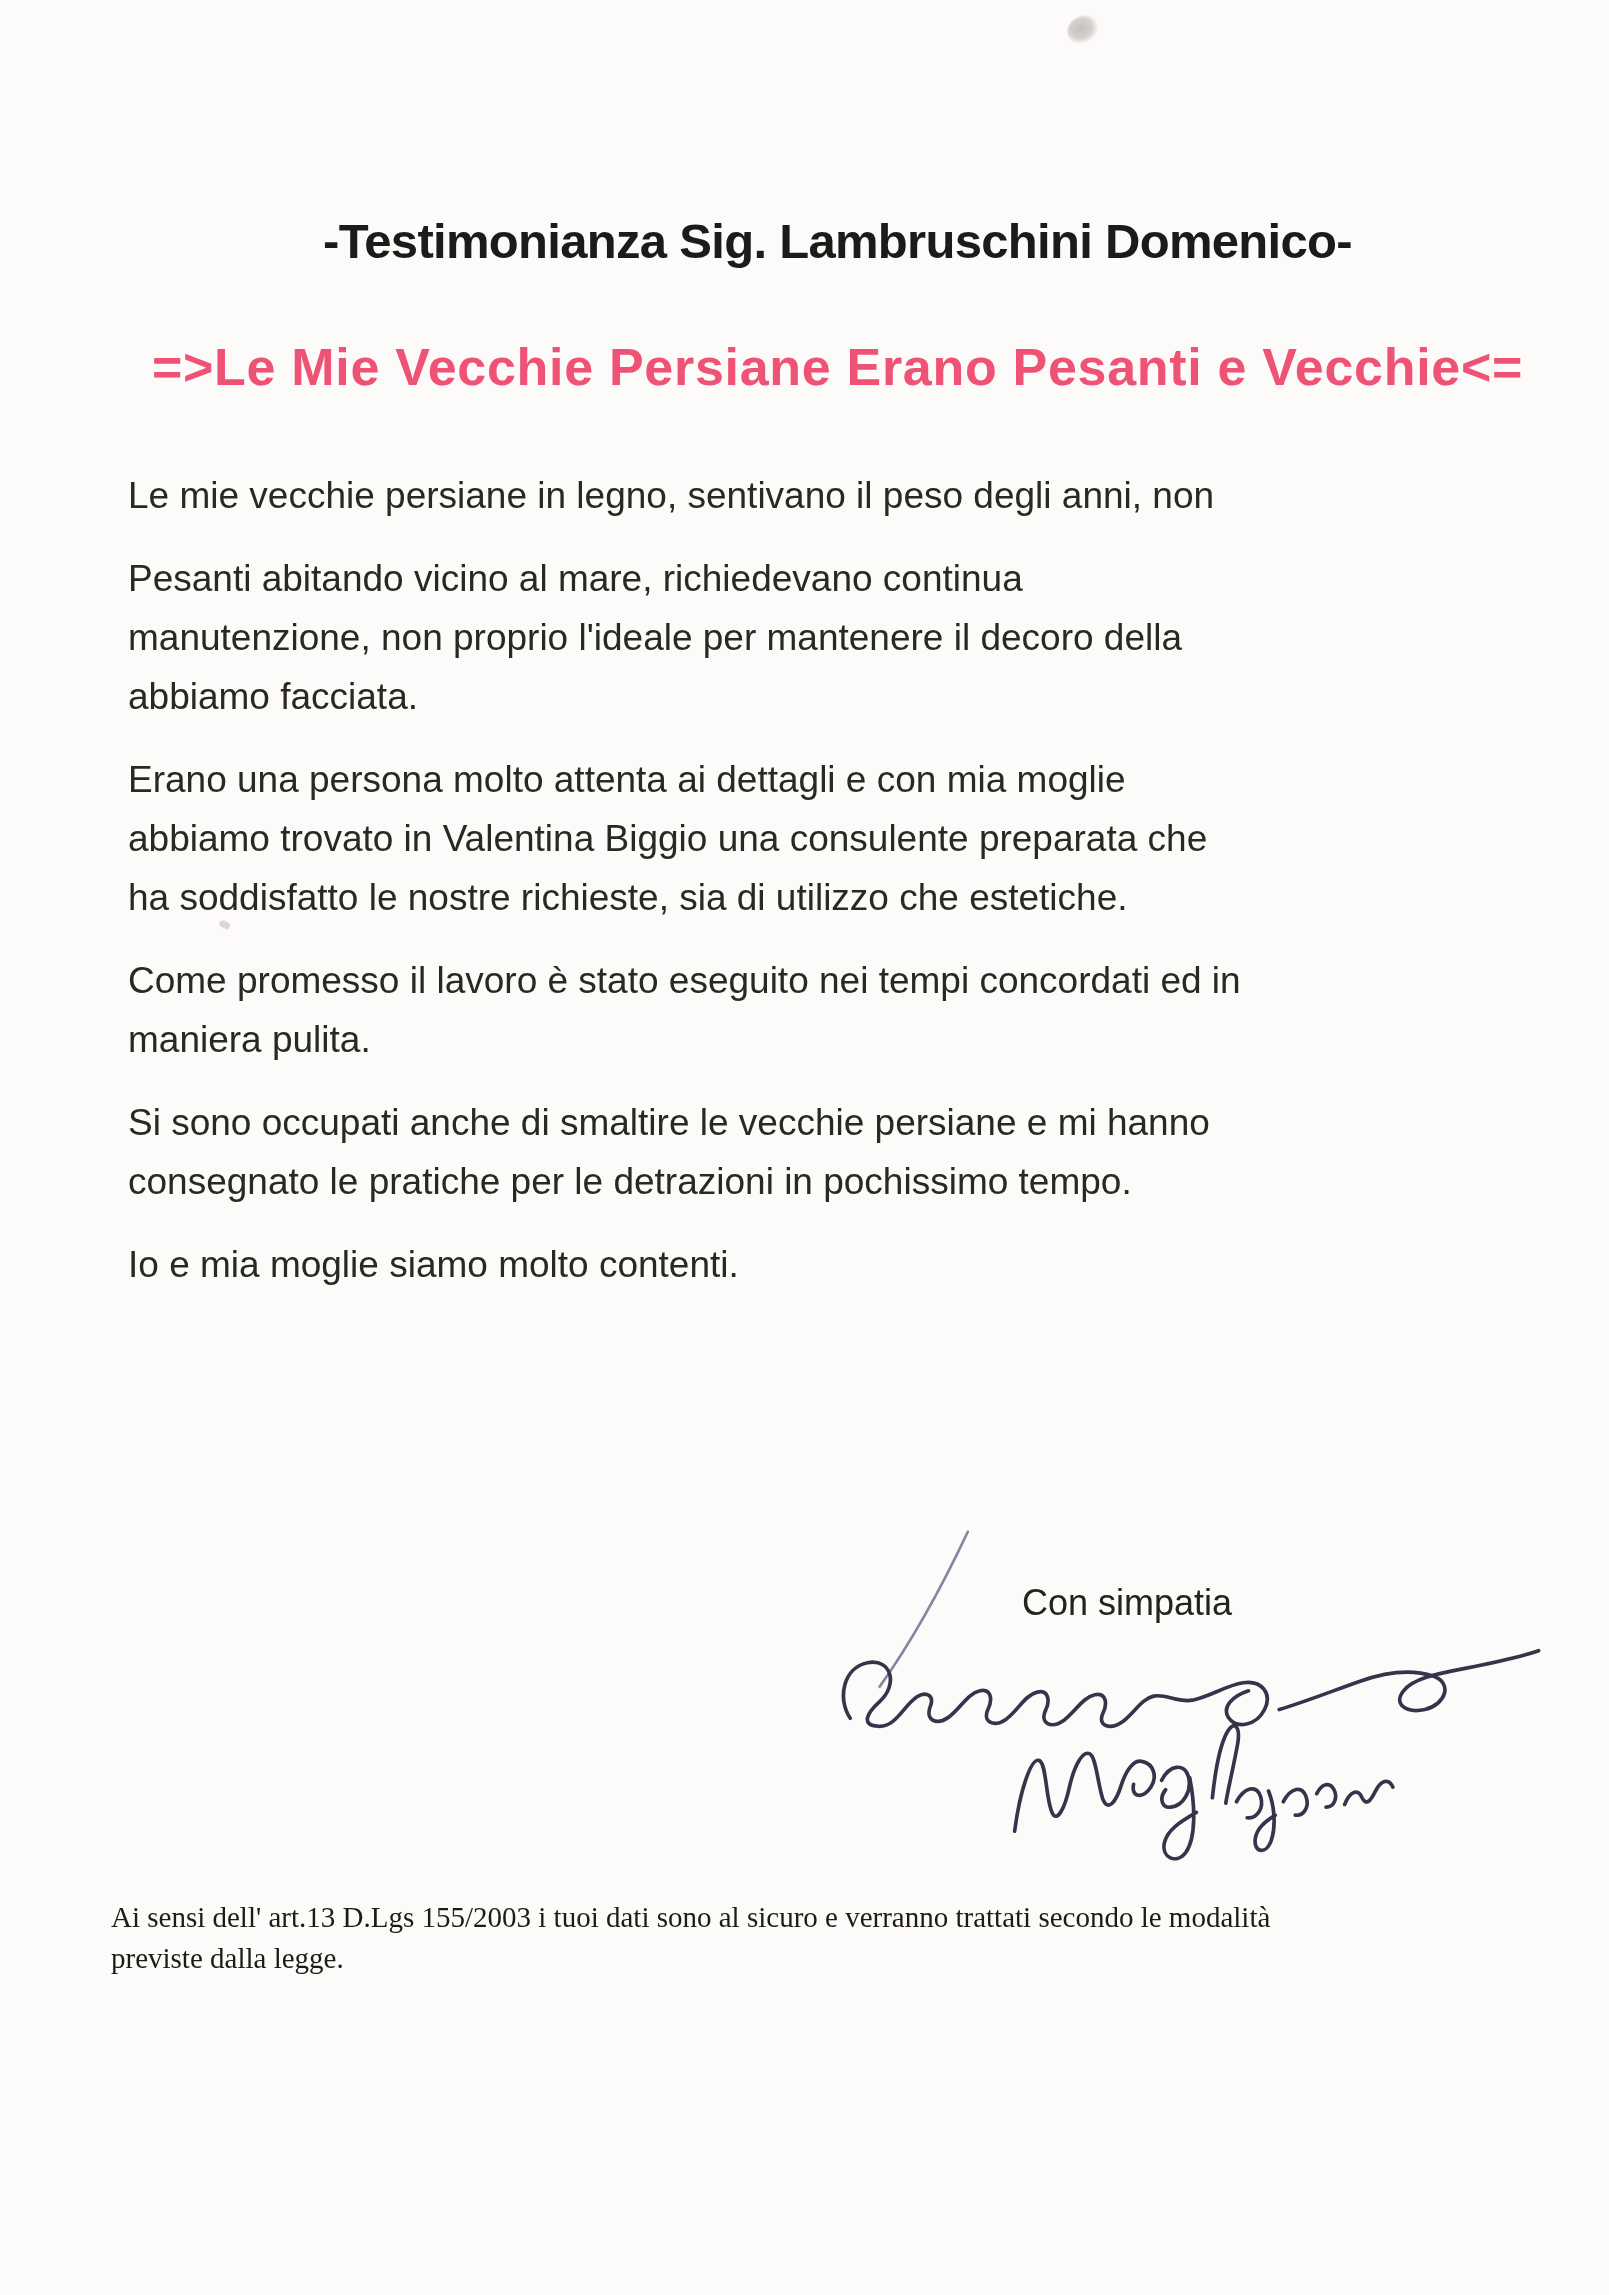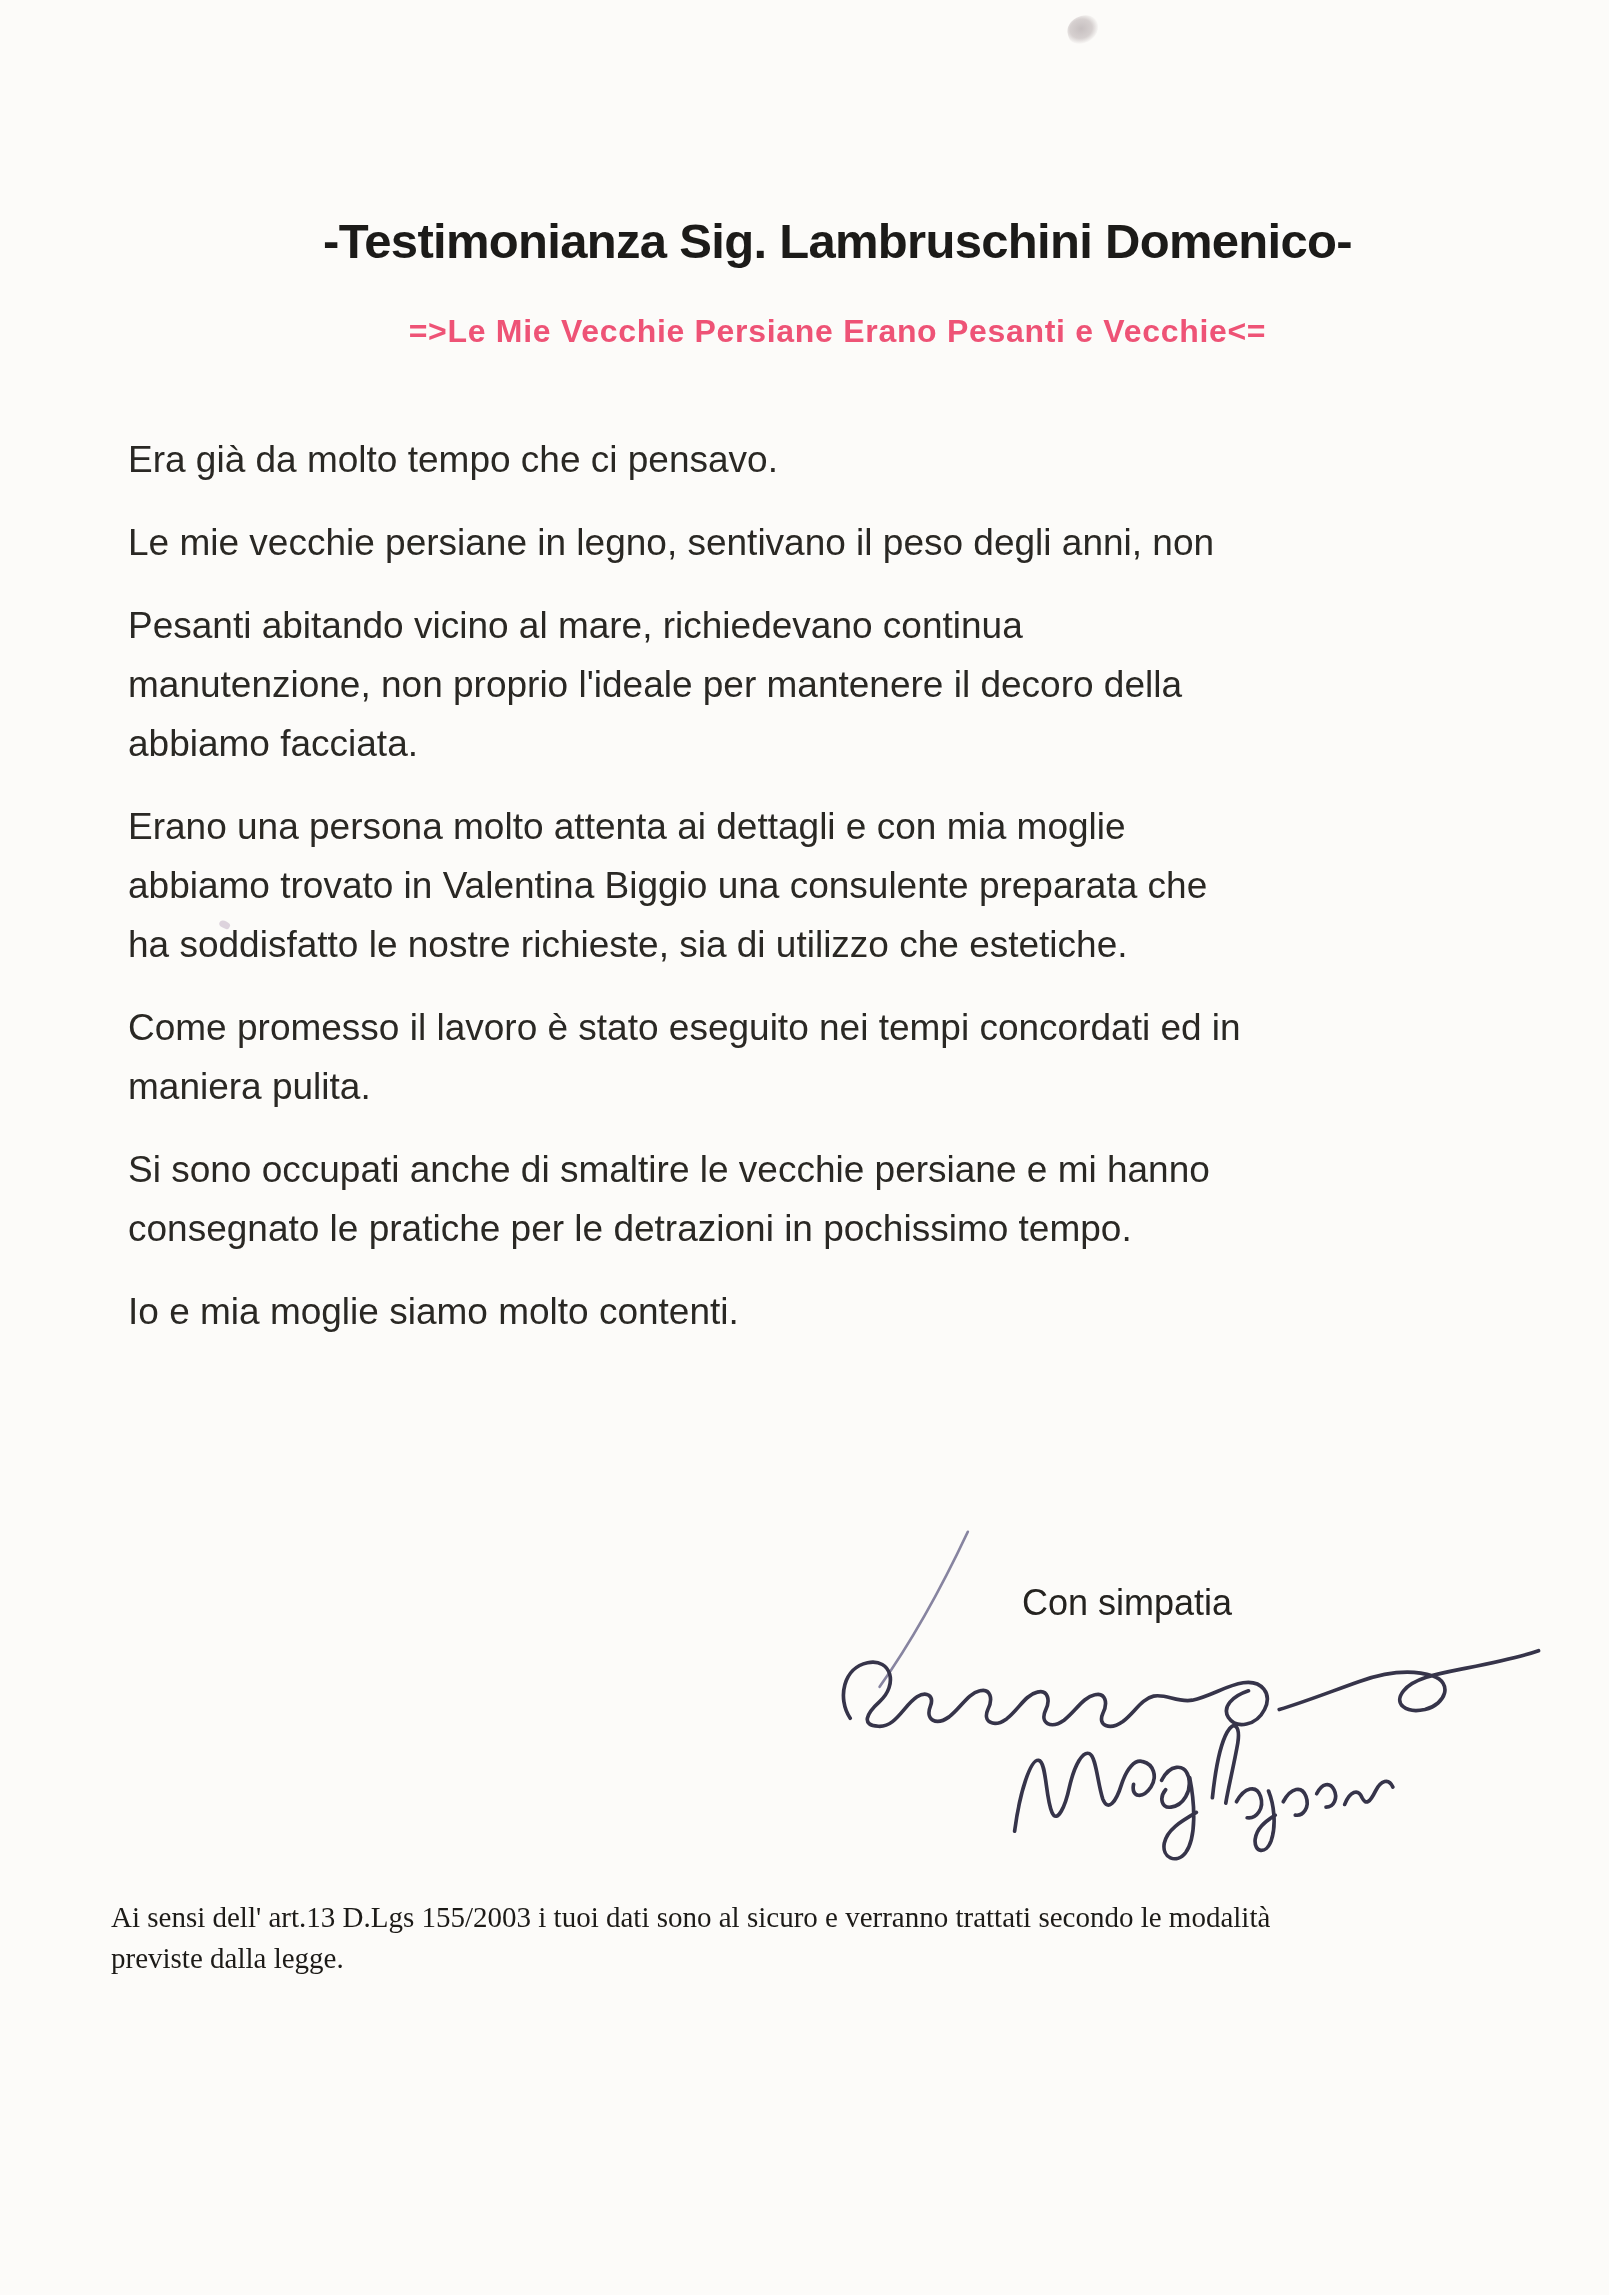--- a/index.html
+++ b/index.html
@@ -38,25 +38,25 @@
   .letter-subtitle {
     text-align: center;
     font-size: 31px;
     color: #242220;
     margin-top: 39px;
     line-height: 40px;
     white-space: nowrap;
   }
   .letter-headline {
     text-align: center;
-    font-size: 32px;
+    font-size: 52px;
     font-weight: 700;
     letter-spacing: 0.7px;
     color: var(--accent);
-    margin-top: 37px;
+    margin-top: 73px;
     line-height: 48px;
     white-space: nowrap;
   }
   .letter-body {
     margin-top: 75px;
     font-size: 37px;
     line-height: 59px;
     color: var(--ink);
   }
   .letter-body p { margin: 0 0 24px 0; }
@@ -127,23 +127,20 @@
 <div class="speck-mid"></div>
 
 <div class="page">
 
   <div class="letter-title">-Testimonianza Sig. Lambruschini Domenico-</div>
 
 
   <div class="letter-headline">=&gt;Le Mie Vecchie Persiane Erano Pesanti e Vecchie&lt;=</div>
 
   <div class="letter-body">
-    <p>
-      <span class="line">Era già da molto tempo che ci pensavo.</span>
-    </p>
     <p>
       <span class="line">Le mie vecchie persiane in legno, sentivano il peso degli anni, non</span>
     </p>
     <p>
       <span class="line">Pesanti abitando vicino al mare, richiedevano continua</span>
       <span class="line">manutenzione, non proprio l'ideale per mantenere il decoro della</span>
       <span class="line">abbiamo facciata.</span>
     </p>
     <p>
       <span class="line">Erano una persona molto attenta ai dettagli e con mia moglie</span>

